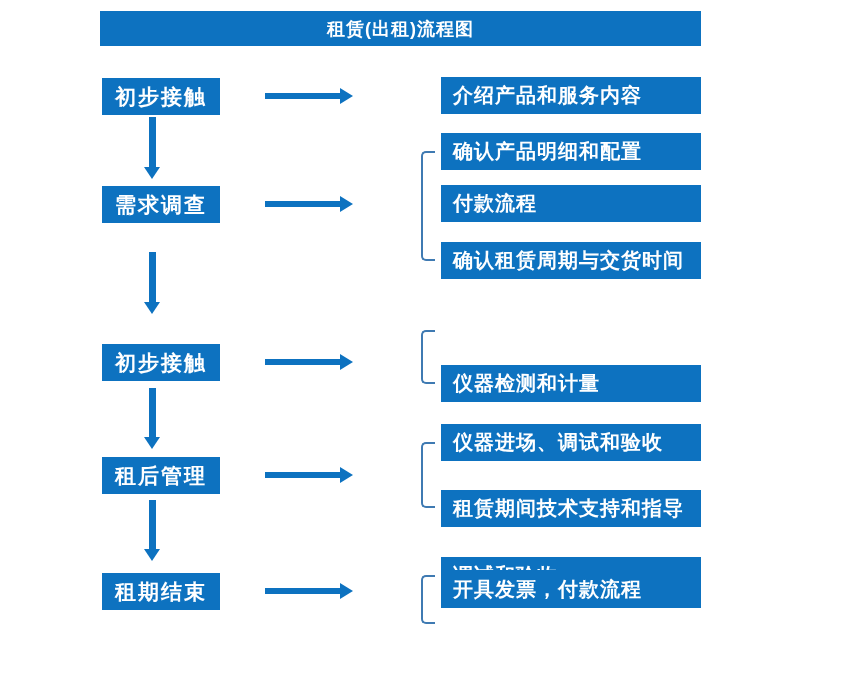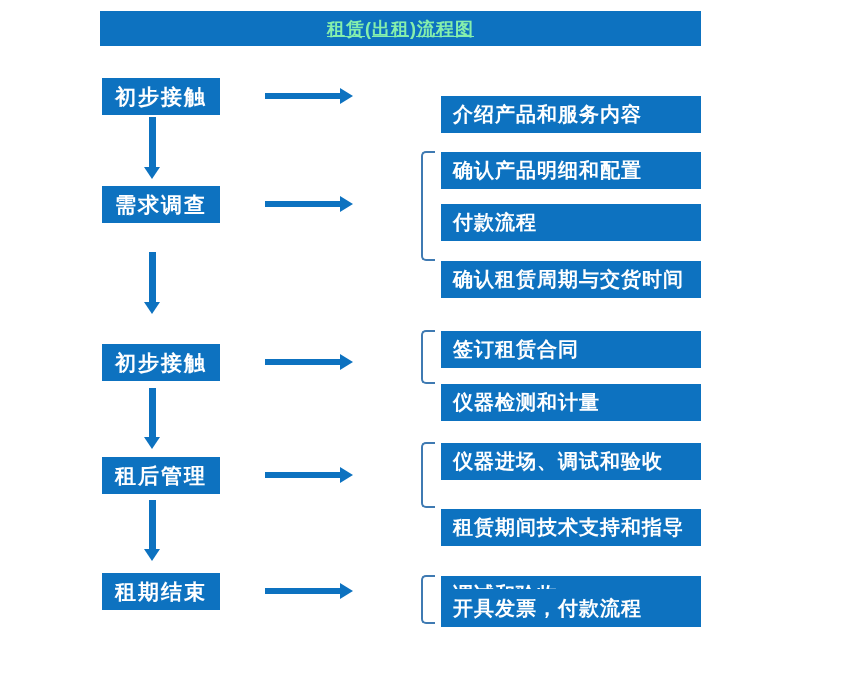--- a/index.html
+++ b/index.html
@@ -6,42 +6,41 @@
   .canvas{
     position:relative;
     width:844px;height:688px;
     background:#ffffff;
     font-family:"Liberation Sans", sans-serif;
     overflow:hidden;
   }
   
   .title-bar{
     position:absolute;left:100px;top:11px;width:601px;height:35px;
-    background:#0d72c0;color:#86efac;
+    background:#0d72c0;color:#ffffff;
     display:flex;align-items:center;justify-content:center;
-    font-size:18px;font-weight:bold;letter-spacing:1px;text-decoration:underline;
+    font-size:18px;font-weight:bold;letter-spacing:1px;
   }
   
   .lbox{
     position:absolute;left:102px;width:118px;height:37px;
     background:#0d72c0;color:#ffffff;
     display:flex;align-items:center;justify-content:center;
     font-size:21px;font-weight:bold;letter-spacing:2px;
     white-space:nowrap;
   }
   .lb1{top:78px}.lb2{top:186px}.lb3{top:344px}.lb4{top:457px}.lb5{top:573px}
   
   .rbox{
     position:absolute;left:441px;width:260px;height:37px;
     background:#0d72c0;color:#ffffff;
     display:flex;align-items:center;
     padding-left:12px;box-sizing:border-box;
     font-size:20px;font-weight:bold;letter-spacing:1px;
     white-space:nowrap;
-    margin-top:19px;
   }
   .r1{top:77px}
   .r2a{top:133px}.r2b{top:185px}.r2c{top:242px}
   .r3a{top:312px}.r3b{top:365px}
   .r4a{top:424px}.r4b{top:490px}
   .r5a{top:557px}.r5b{top:570px;height:38px}
   
   .varrow{position:absolute;left:144px;width:17px;}
   .va1{top:117px;height:62px}.va2{top:252px;height:62px}
   .va3{top:388px;height:61px}.va4{top:500px;height:61px}
@@ -135,21 +134,20 @@
   <div class="bracket bg3"></div>
   <div class="bracket bg4"></div>
   <div class="bracket bg5"></div>
 
   <div class="rbox r1">介绍产品和服务内容</div>
 
   <div class="rbox r2a">确认产品明细和配置</div>
   <div class="rbox r2b">付款流程</div>
   <div class="rbox r2c">确认租赁周期与交货时间</div>
 
-  <div class="rbox r3a">签订租赁合同</div>
   <div class="rbox r3b">仪器检测和计量</div>
 
   <div class="rbox r4b">租赁期间技术支持和指导</div>
   <div class="rbox r4a">仪器进场、调试和验收</div>
 
   <div class="rbox r5a">调试和验收</div>
   <div class="rbox r5b">开具发票，付款流程</div>
 
 </div>
 

